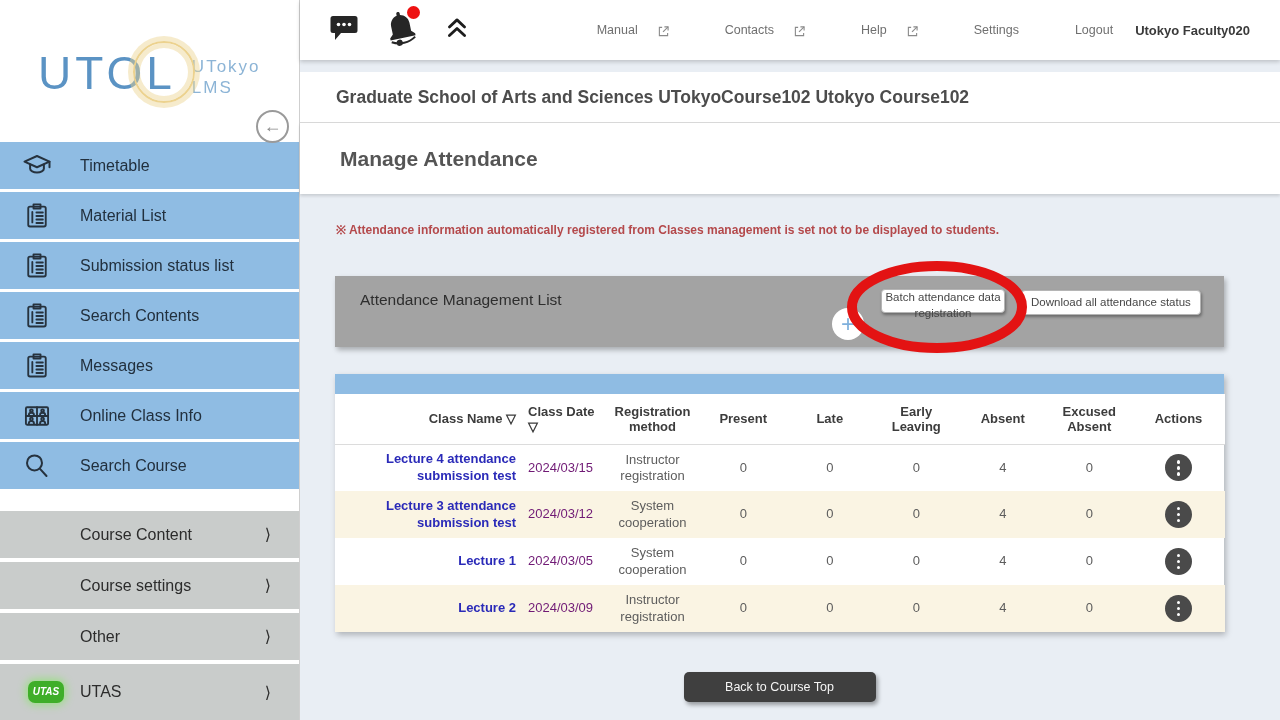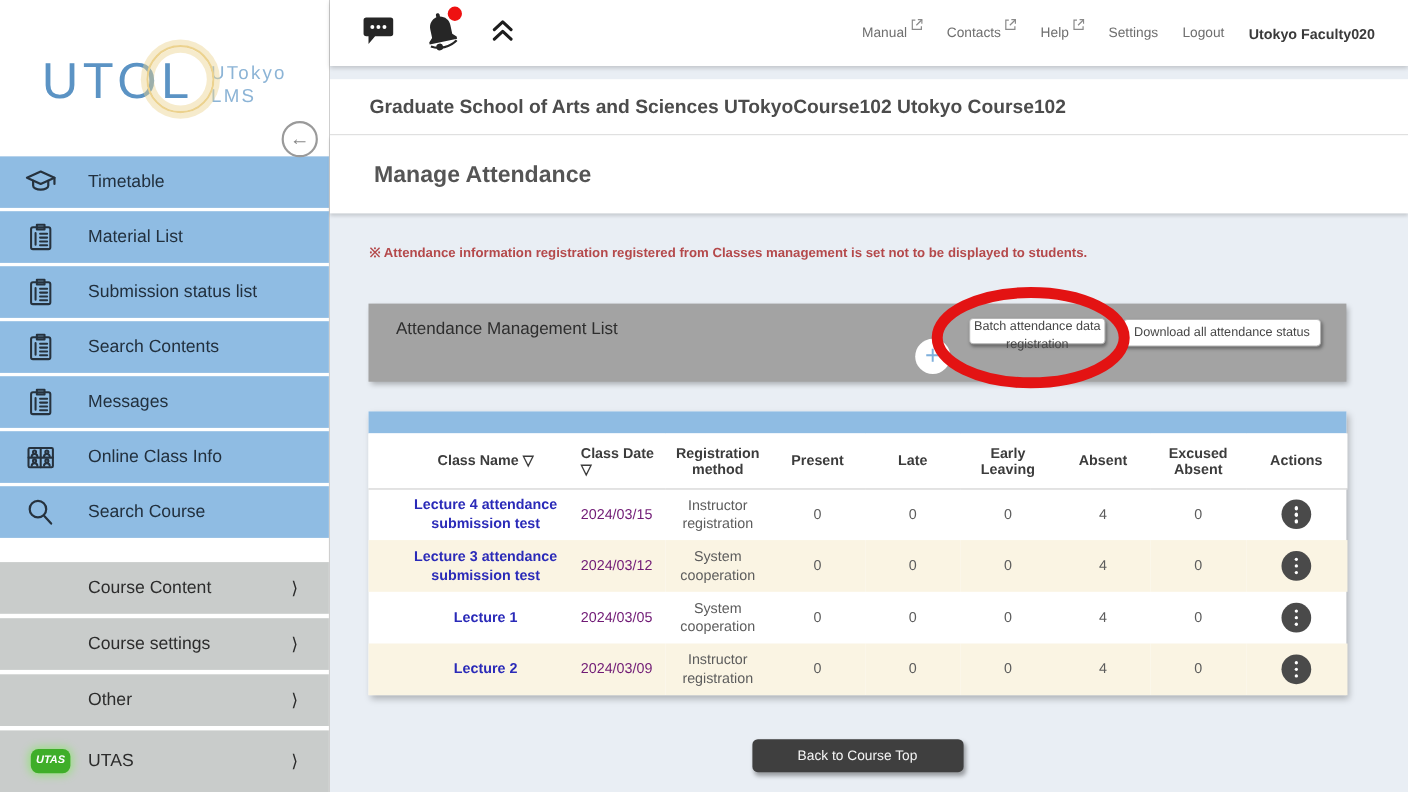--- a/index.html
+++ b/index.html
@@ -33,21 +33,21 @@
   .icon-svg { stroke:#26323e; fill:none; stroke-width:1.6; stroke-linecap:round; stroke-linejoin:round; }
 
   
   .main { flex:1; display:flex; flex-direction:column; background:#e9eef4; }
   .topbar { height:60px; background:#fff; box-shadow:0 2px 4px rgba(0,0,0,.18);
     display:flex; align-items:center; position:relative; z-index:5; }
   .top-icons { display:flex; align-items:center; margin-left:30px; gap:26px; }
   .bell-wrap { position:relative; }
   .bell-dot { position:absolute; right:-2px; top:-3px; width:13px; height:13px; background:#ee1111; border-radius:50%; }
   .top-nav { margin-left:auto; margin-right:30px; display:flex; align-items:center; gap:22px; font-size:12.5px; color:#6f6f6f; }
-  .top-nav .nav-link { cursor:pointer; display:flex; align-items:flex-start; gap:3px; }
+  .top-nav .nav-link { cursor:pointer; display:flex; align-items:flex-end; gap:20px;margin-left:34px; }
   .top-nav .user { font-weight:bold; color:#3a3a3a; font-size:13px; }
   .ext-ico { width:11px; height:11px; margin-top:-6px; }
 
   .title-band { margin-top:12px; background:#fff; height:51px; display:flex; align-items:center;
     border-bottom:1px solid #d9d9d9; }
   .title-band h1 { margin-left:36px; font-size:17.5px; color:#4c4c4c; }
   .manage-band { background:#fff; height:71px; display:flex; align-items:center;
     box-shadow:0 2px 3px rgba(0,0,0,.14); position:relative; z-index:4; }
   .manage-band h2 { margin-left:40px; font-size:21px; color:#555; }
 
@@ -68,21 +68,21 @@
     pointer-events:none; z-index:6; }
 
   .table-wrap { margin:27px 0 0 35px; width:889px; background:#fff; box-shadow:2px 3px 6px rgba(0,0,0,.25); }
   .table-topstrip { height:20px; background:#8fbce3; }
   table { width:889px; border-collapse:collapse; table-layout:fixed; }
   th { height:50px; font-size:13px; color:#3c3c3c; background:#fff; border-bottom:1px solid #dcdcdc;
     font-weight:bold; text-align:center; padding:0 4px; }
   td { height:47px; font-size:13px; color:#5d5d5d; text-align:center; padding:0 4px; line-height:1.25; }
   col.c-name { width:185px; } col.c-date { width:85px; } col.c-method { width:95px; }
   col.c-num { width:86.5px; } col.c-act { width:92px; }
-  th.left, td.left { text-align:center; padding-left:32px; }
+  th.left, td.left { text-align:right; padding-left:32px; }
   th.date-h { text-align:left; padding-left:8px; } td.date-c { text-align:left; padding-left:8px; color:#701a75; }
   tr.row-cream { background:#faf4e3; }
   a.class-link { color:#2a2ab8; font-weight:bold; text-decoration:none; cursor:pointer; display:inline-block; line-height:1.3; }
   .kebab { width:27px; height:27px; border-radius:50%; background:#4a4a4a; margin:0 auto; cursor:pointer;
     display:flex; flex-direction:column; align-items:center; justify-content:center; gap:2.5px; border:none; }
   .kebab i { width:3.5px; height:3.5px; background:#fff; border-radius:50%; }
 
   .back-row { width:889px; margin-left:35px; text-align:center; margin-top:40px; }
   .back-btn { width:192px; height:30px; background:#3f3f3f; color:#f5f5f5; font-size:12.5px;
     border:none; border-radius:5px; box-shadow:2px 3px 4px rgba(0,0,0,.35); cursor:pointer;
@@ -288,21 +288,21 @@
     </div>
 
     <div class="title-band">
       <h1>Graduate School of Arts and Sciences UTokyoCourse102 Utokyo Course102</h1>
     </div>
     <div class="manage-band">
       <h2>Manage Attendance</h2>
     </div>
 
     <div class="content">
-      <div class="warning">※ Attendance information registration registered from Classes management is set not to be displayed to students.</div>
+      <div class="warning">※ Attendance information automatically registered from Classes management is set not to be displayed to students.</div>
 
       <div class="panel">
         <div class="panel-title">Attendance Management List</div>
         <button class="plus-btn">+</button>
         <button class="panel-btn batch-btn">Batch attendance data registration</button>
         <button class="panel-btn download-btn">Download all attendance status</button>
         <svg class="annot" viewBox="0 0 182 98">
           <ellipse cx="91" cy="49" rx="85" ry="41" fill="none" stroke="#e31313" stroke-width="10"></ellipse>
         </svg>
       </div>

